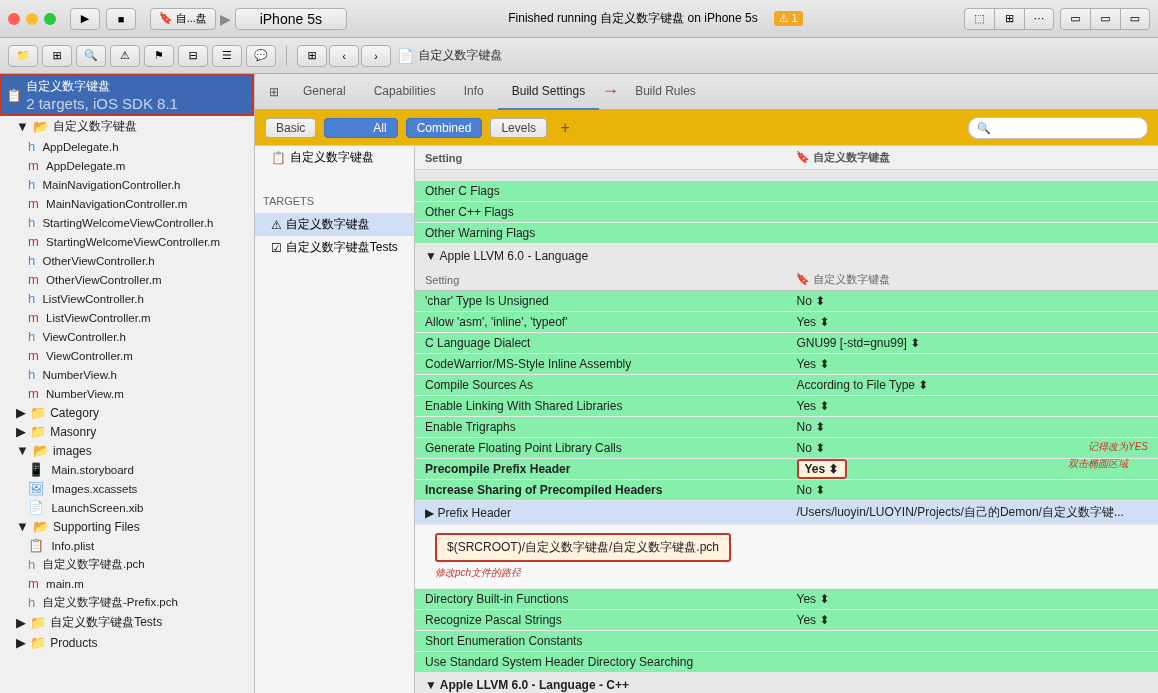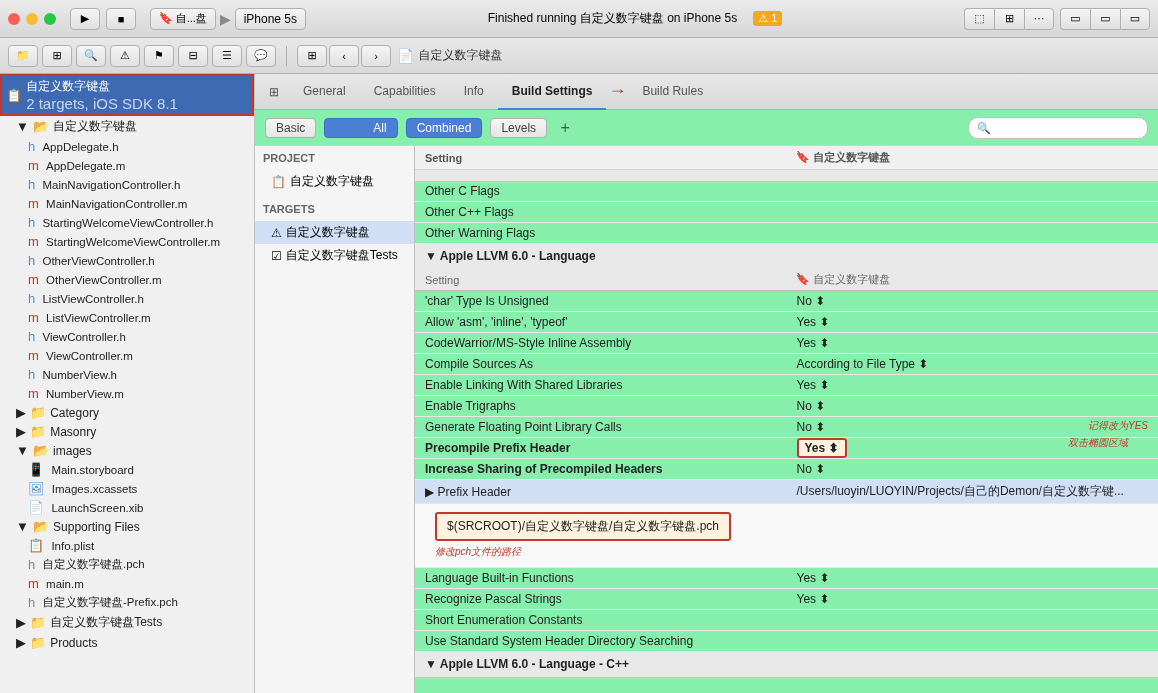--- a/index.html
+++ b/index.html
@@ -83,26 +83,26 @@
     .tab {
       padding: 0 14px;
       height: 36px;
       display: flex;
       align-items: center;
       font-size: 12px;
       color: #555;
       cursor: pointer;
       border-bottom: 2px solid transparent;
     }
-    .tab.active { color: #222; border-bottom: 2px solid #4a7fd4; font-weight: 700; }
+    .tab.active { color: #222; border-bottom: 2px solid #4a7fd4; font-weight: 400; }
     
     
     .filter-bar {
       height: 36px;
-      background: #86efac;
+      background: #eab308;
       border-bottom: 1px solid #d0d0d0;
       display: flex;
       align-items: center;
       padding: 0 10px;
       gap: 8px;
     }
     .filter-btn { padding: 2px 10px; border-radius: 4px; border: 1px solid #b0b0b0; font-size: 12px; cursor: pointer; background: linear-gradient(to bottom, #f5f5f5, #e5e5e5); color: #444; }
     .filter-btn.active { background: #4a7fd4; color: white; border-color: #3a6fc4; padding-left: 48px; }
     .filter-search { margin-left: auto; width: 180px; height: 22px; border: 1px solid #c0c0c0; border-radius: 10px; padding: 0 8px; font-size: 11px; background: white; }
     .plus-btn { width: 20px; height: 20px; display: flex; align-items: center; justify-content: center; cursor: pointer; color: #555; font-size: 16px; }
@@ -141,21 +141,21 @@
     <div class="toolbar-btn">▶</div>
     <div class="toolbar-btn">■</div>
   </div>
 
   <div style="display:flex;align-items:center;gap:4px;margin-left:8px;">
     <div class="toolbar-btn" style="width:auto;padding:0 8px;font-size:11px;">
       <span style="margin-right:3px;">🔖</span>
       <span>自...盘</span>
     </div>
     <div style="font-size:14px;color:#888;">▶</div>
-    <div class="toolbar-btn" style="width:auto;padding:0 8px;font-size:12px;">iPhone 5s</div>
+    <div class="toolbar-btn" style="width:auto;padding:0 24px;font-size:14px;">iPhone 5s</div>
   </div>
 
   <div class="toolbar-center">
     <span>Finished running 自定义数字键盘 on iPhone 5s</span>
     <span class="warning-badge">⚠ 1</span>
   </div>
 
   <div class="toolbar-right">
     <div class="toolbar-btn-group">
       <div class="toolbar-btn">⬚</div>
@@ -290,27 +290,26 @@
       <button class="filter-btn active">All</button>
       <button class="filter-btn" style="background:#4a7fd4;color:white;border-color:#3a6fc4;">Combined</button>
       <button class="filter-btn">Levels</button>
       <div class="plus-btn">+</div>
       <input class="filter-search" type="text" placeholder="🔍" style="">
     </div>
 
     <div style="display:flex;flex:1;overflow:hidden;">
 
       <div style="width:160px;background:#f5f5f5;border-right:1px solid #c0c0c0;overflow-y:auto;flex-shrink:0;">
-        <div style="padding:6px 8px;font-size:11px;font-weight:bold;color:#666;">PROJECT</div>
         <div style="padding:3px 8px 3px 16px;font-size:12px;display:flex;align-items:center;gap:4px;cursor:pointer;">
           <span>📋</span>
           <span>自定义数字键盘</span>
         </div>
 
-        <div style="padding:6px 8px;font-size:11px;font-weight:bold;color:#666;margin-top:4px;">TARGETS</div>
+        <div style="padding:6px 8px;font-size:11px;font-weight:normal;color:#666;margin-top:20px;">TARGETS</div>
         <div style="padding:3px 8px 3px 16px;font-size:12px;display:flex;align-items:center;gap:4px;cursor:pointer;background:#d0dff5;">
           <span>⚠</span>
           <span>自定义数字键盘</span>
         </div>
         <div style="padding:3px 8px 3px 16px;font-size:12px;display:flex;align-items:center;gap:4px;cursor:pointer;">
           <span>☑</span>
           <span>自定义数字键盘Tests</span>
         </div>
       </div>
 
@@ -335,38 +334,42 @@
               <td>Other C++ Flags</td>
               <td></td>
             </tr>
             <tr>
               <td>Other Warning Flags</td>
               <td></td>
             </tr>
 
             <tr class="section-header">
               <td colspan="2" style="position:relative;">
-                <span style="font-weight:bold;">▼ Apple LLVM 6.0 - Language</span>
+                <span style="font-weight:normal;">▼ Apple LLVM 6.0 - Language</span>
                 
                 
               </td>
             </tr>
 
             <tr class="col-header-row">
               <td>Setting</td>
               <td>🔖 自定义数字键盘</td>
             </tr>
 
             <tr>
               <td>'char' Type Is Unsigned</td>
               <td>No ⬍</td>
             </tr>
             <tr>
               <td>Allow 'asm', 'inline', 'typeof'</td>
               <td>Yes ⬍</td>
+            </tr>
+            <tr>
+              <td>C Language Dialect</td>
+              <td>GNU99 [-std=gnu99] ⬍</td>
             </tr>
             <tr>
               <td>CodeWarrior/MS-Style Inline Assembly</td>
               <td>Yes ⬍</td>
             </tr>
             <tr>
               <td>Compile Sources As</td>
               <td>According to File Type ⬍</td>
             </tr>
             <tr>
@@ -401,21 +404,21 @@
             </tr>
 
             <tr style="background:#f8f8f8;">
               <td colspan="2" style="padding:8px 20px;position:relative;">
                 <div style="border:2px solid #c0392b;background:#fff3e0;padding:4px 10px;border-radius:3px;display:inline-block;font-size:12px;">$(SRCROOT)/自定义数字键盘/自定义数字键盘.pch</div>
                 <div style="color:#c0392b;font-size:10px;font-style:italic;margin-top:4px;">修改pch文件的路径</div>
               </td>
             </tr>
 
             <tr>
-              <td>Language Built-in Functions</td>
+              <td>Directory Built-in Functions</td>
               <td>Yes ⬍</td>
             </tr>
             <tr>
               <td>Recognize Pascal Strings</td>
               <td>Yes ⬍</td>
             </tr>
             <tr>
               <td>Short Enumeration Constants</td>
               <td></td>
             </tr>

